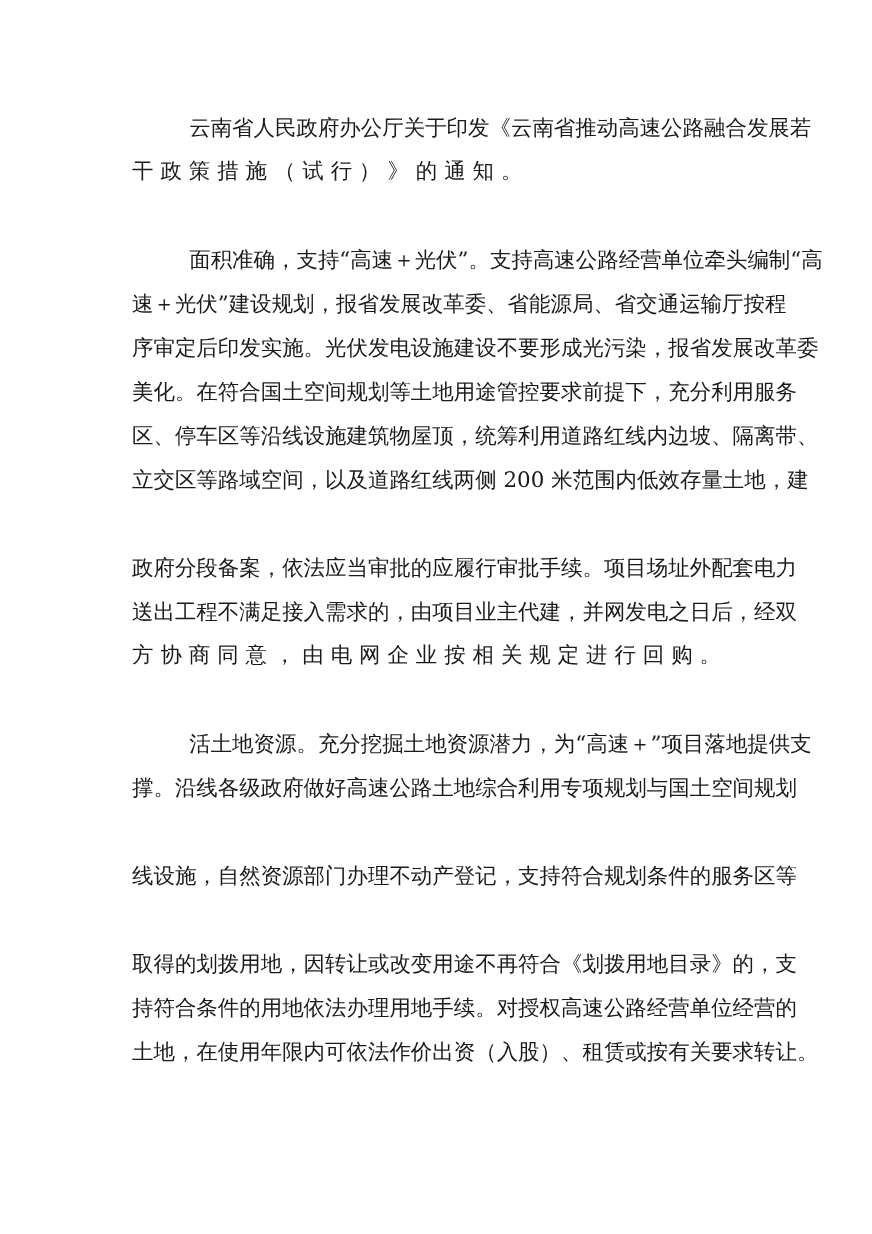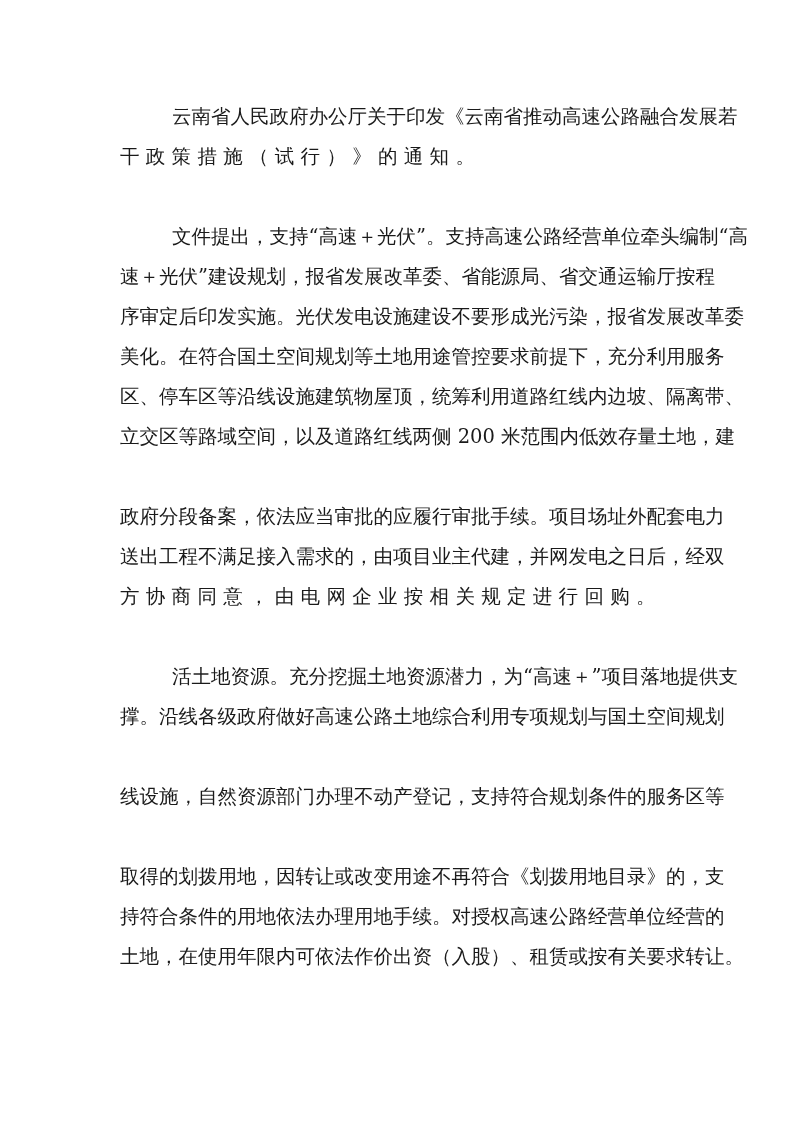--- a/index.html
+++ b/index.html
@@ -13,21 +13,21 @@
   .line.last { text-align-last: left; letter-spacing: 6.3px; font-family: Liberation Serif, serif; }
 </style>
 </head>
 <body>
 
 <div class="page">
 
   <div class="line indent" style="top:104px">云南省人民政府办公厅关于印发《云南省推动高速公路融合发展若</div>
   <div class="line last" style="top:144px">干政策措施（试行）》的通知。</div>
 
-  <div class="line indent" style="top:224px">文件提出，支持“高速＋光伏”。支持高速公路经营单位牵头编制“高</div>
+  <div class="line indent" style="top:224px">面积准确，支持“高速＋光伏”。支持高速公路经营单位牵头编制“高</div>
   <div class="line" style="top:264px">速＋光伏”建设规划，报省发展改革委、省能源局、省交通运输厅按程</div>
   <div class="line" style="top:304px">序审定后印发实施。光伏发电设施建设不要形成光污染，报省发展改革委</div>
   <div class="line" style="top:344px">美化。在符合国土空间规划等土地用途管控要求前提下，充分利用服务</div>
   <div class="line" style="top:384px">区、停车区等沿线设施建筑物屋顶，统筹利用道路红线内边坡、隔离带、</div>
   <div class="line" style="top:424px">立交区等路域空间，以及道路红线两侧 200 米范围内低效存量土地，建</div>
   <div class="line" style="top:504px">政府分段备案，依法应当审批的应履行审批手续。项目场址外配套电力</div>
   <div class="line" style="top:544px">送出工程不满足接入需求的，由项目业主代建，并网发电之日后，经双</div>
   <div class="line last" style="top:584px">方协商同意，由电网企业按相关规定进行回购。</div>
 
   <div class="line indent" style="top:664px">活土地资源。充分挖掘土地资源潜力，为“高速＋”项目落地提供支</div>

